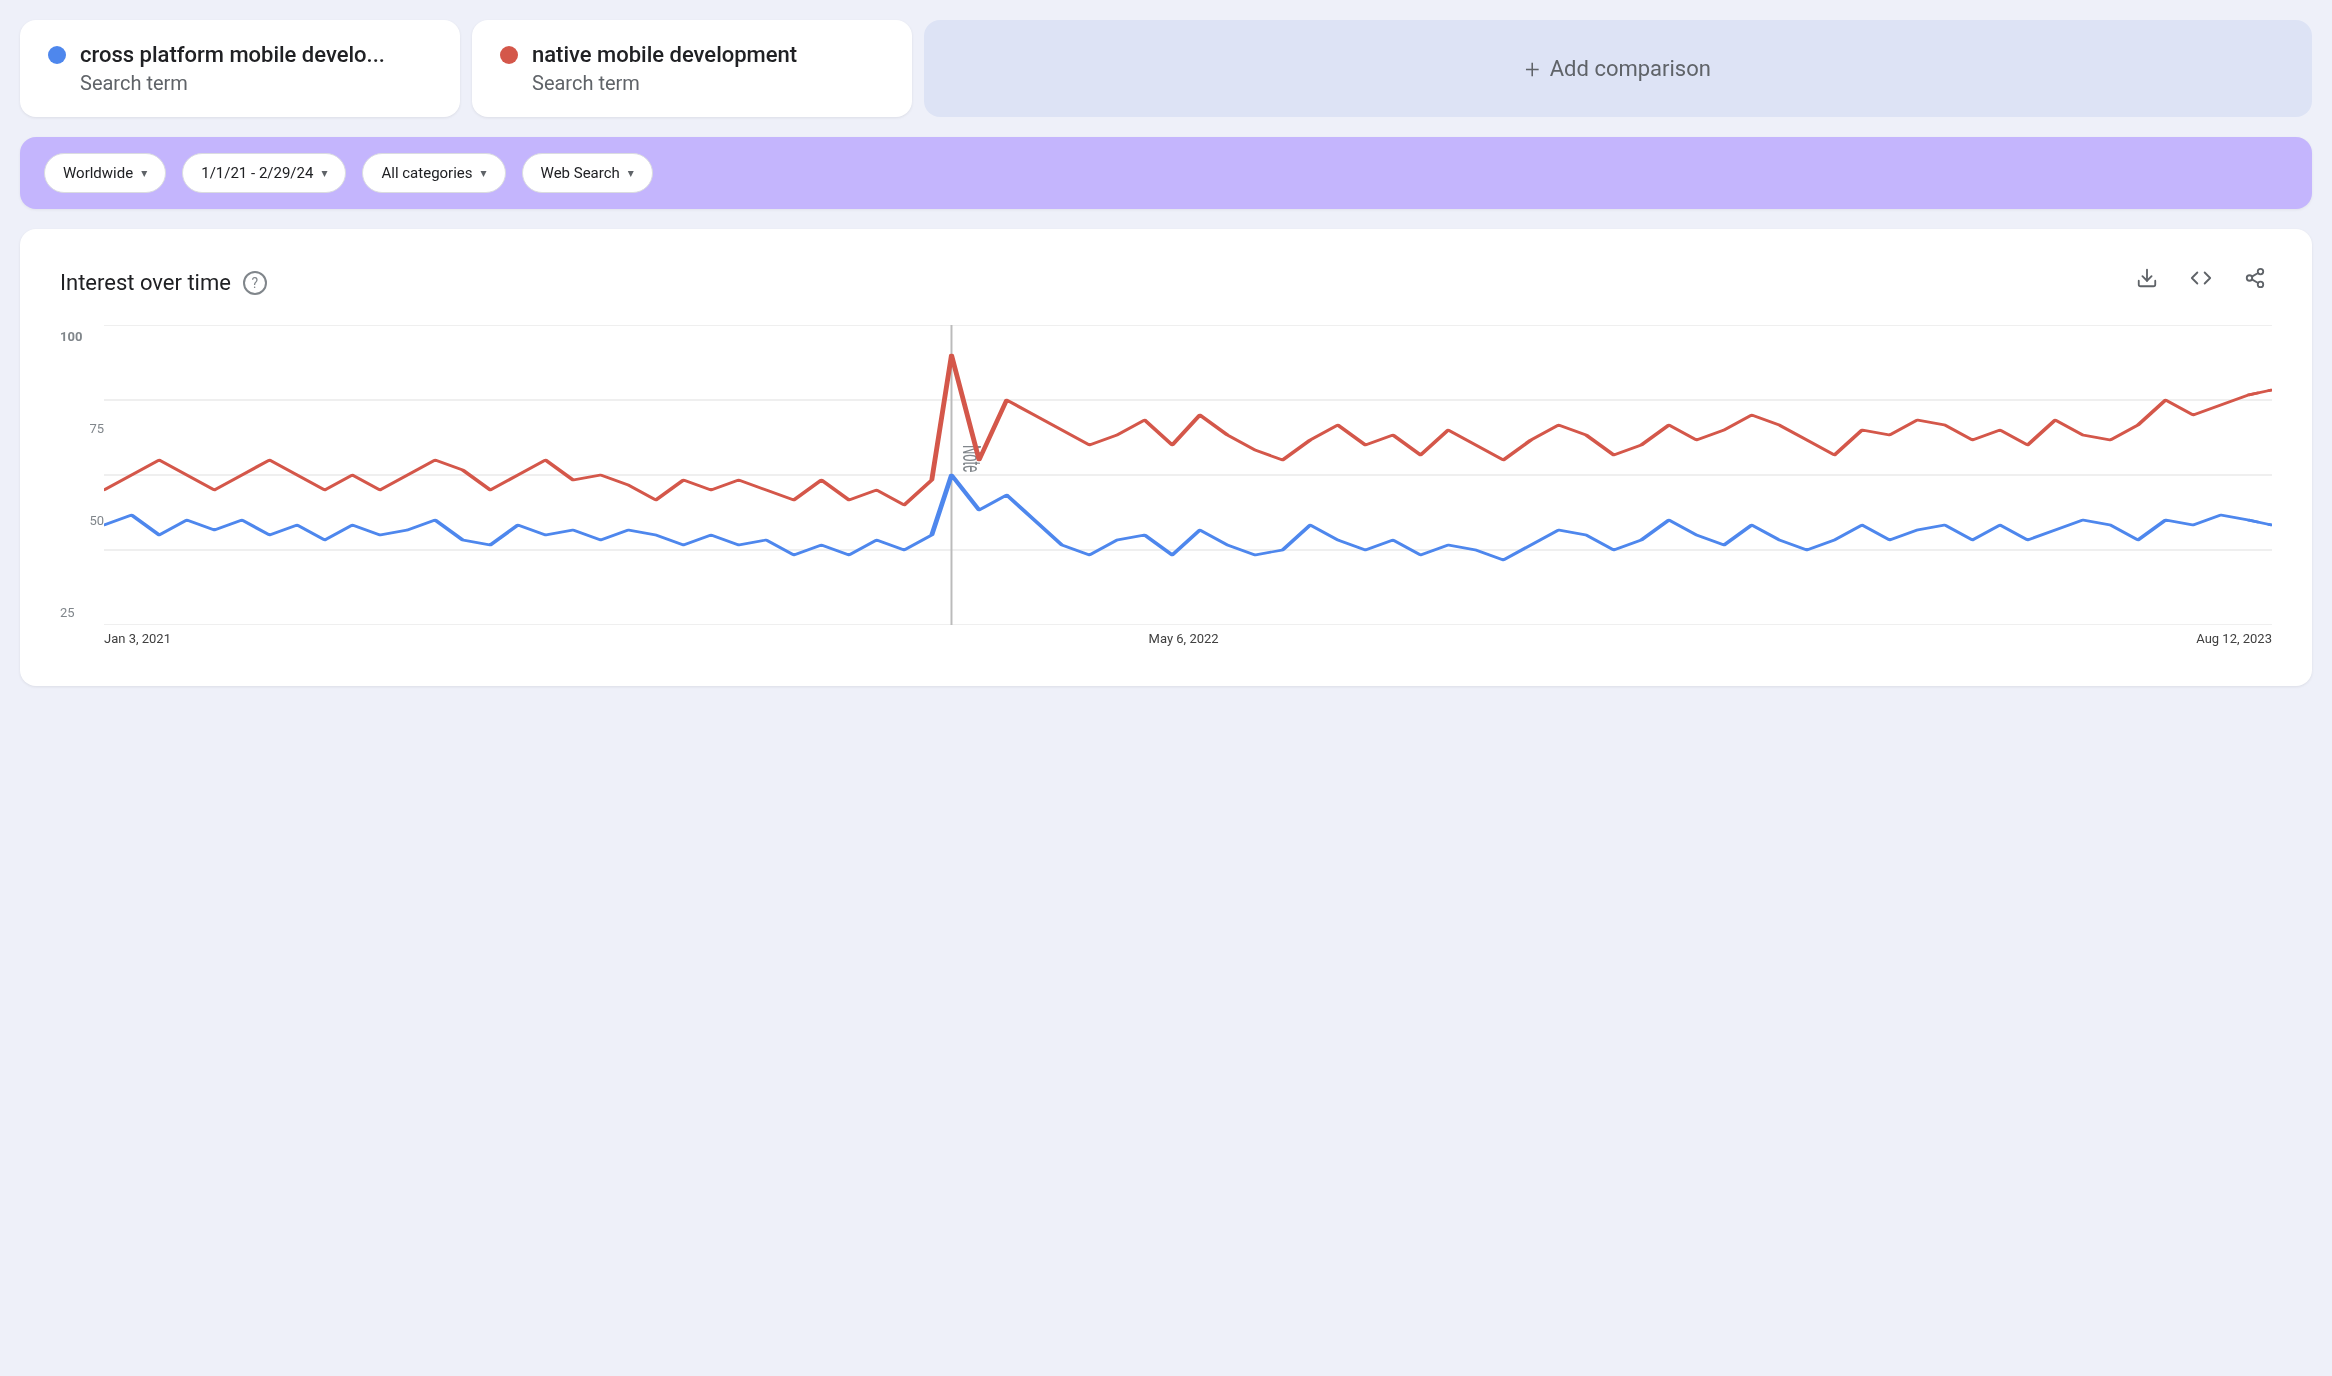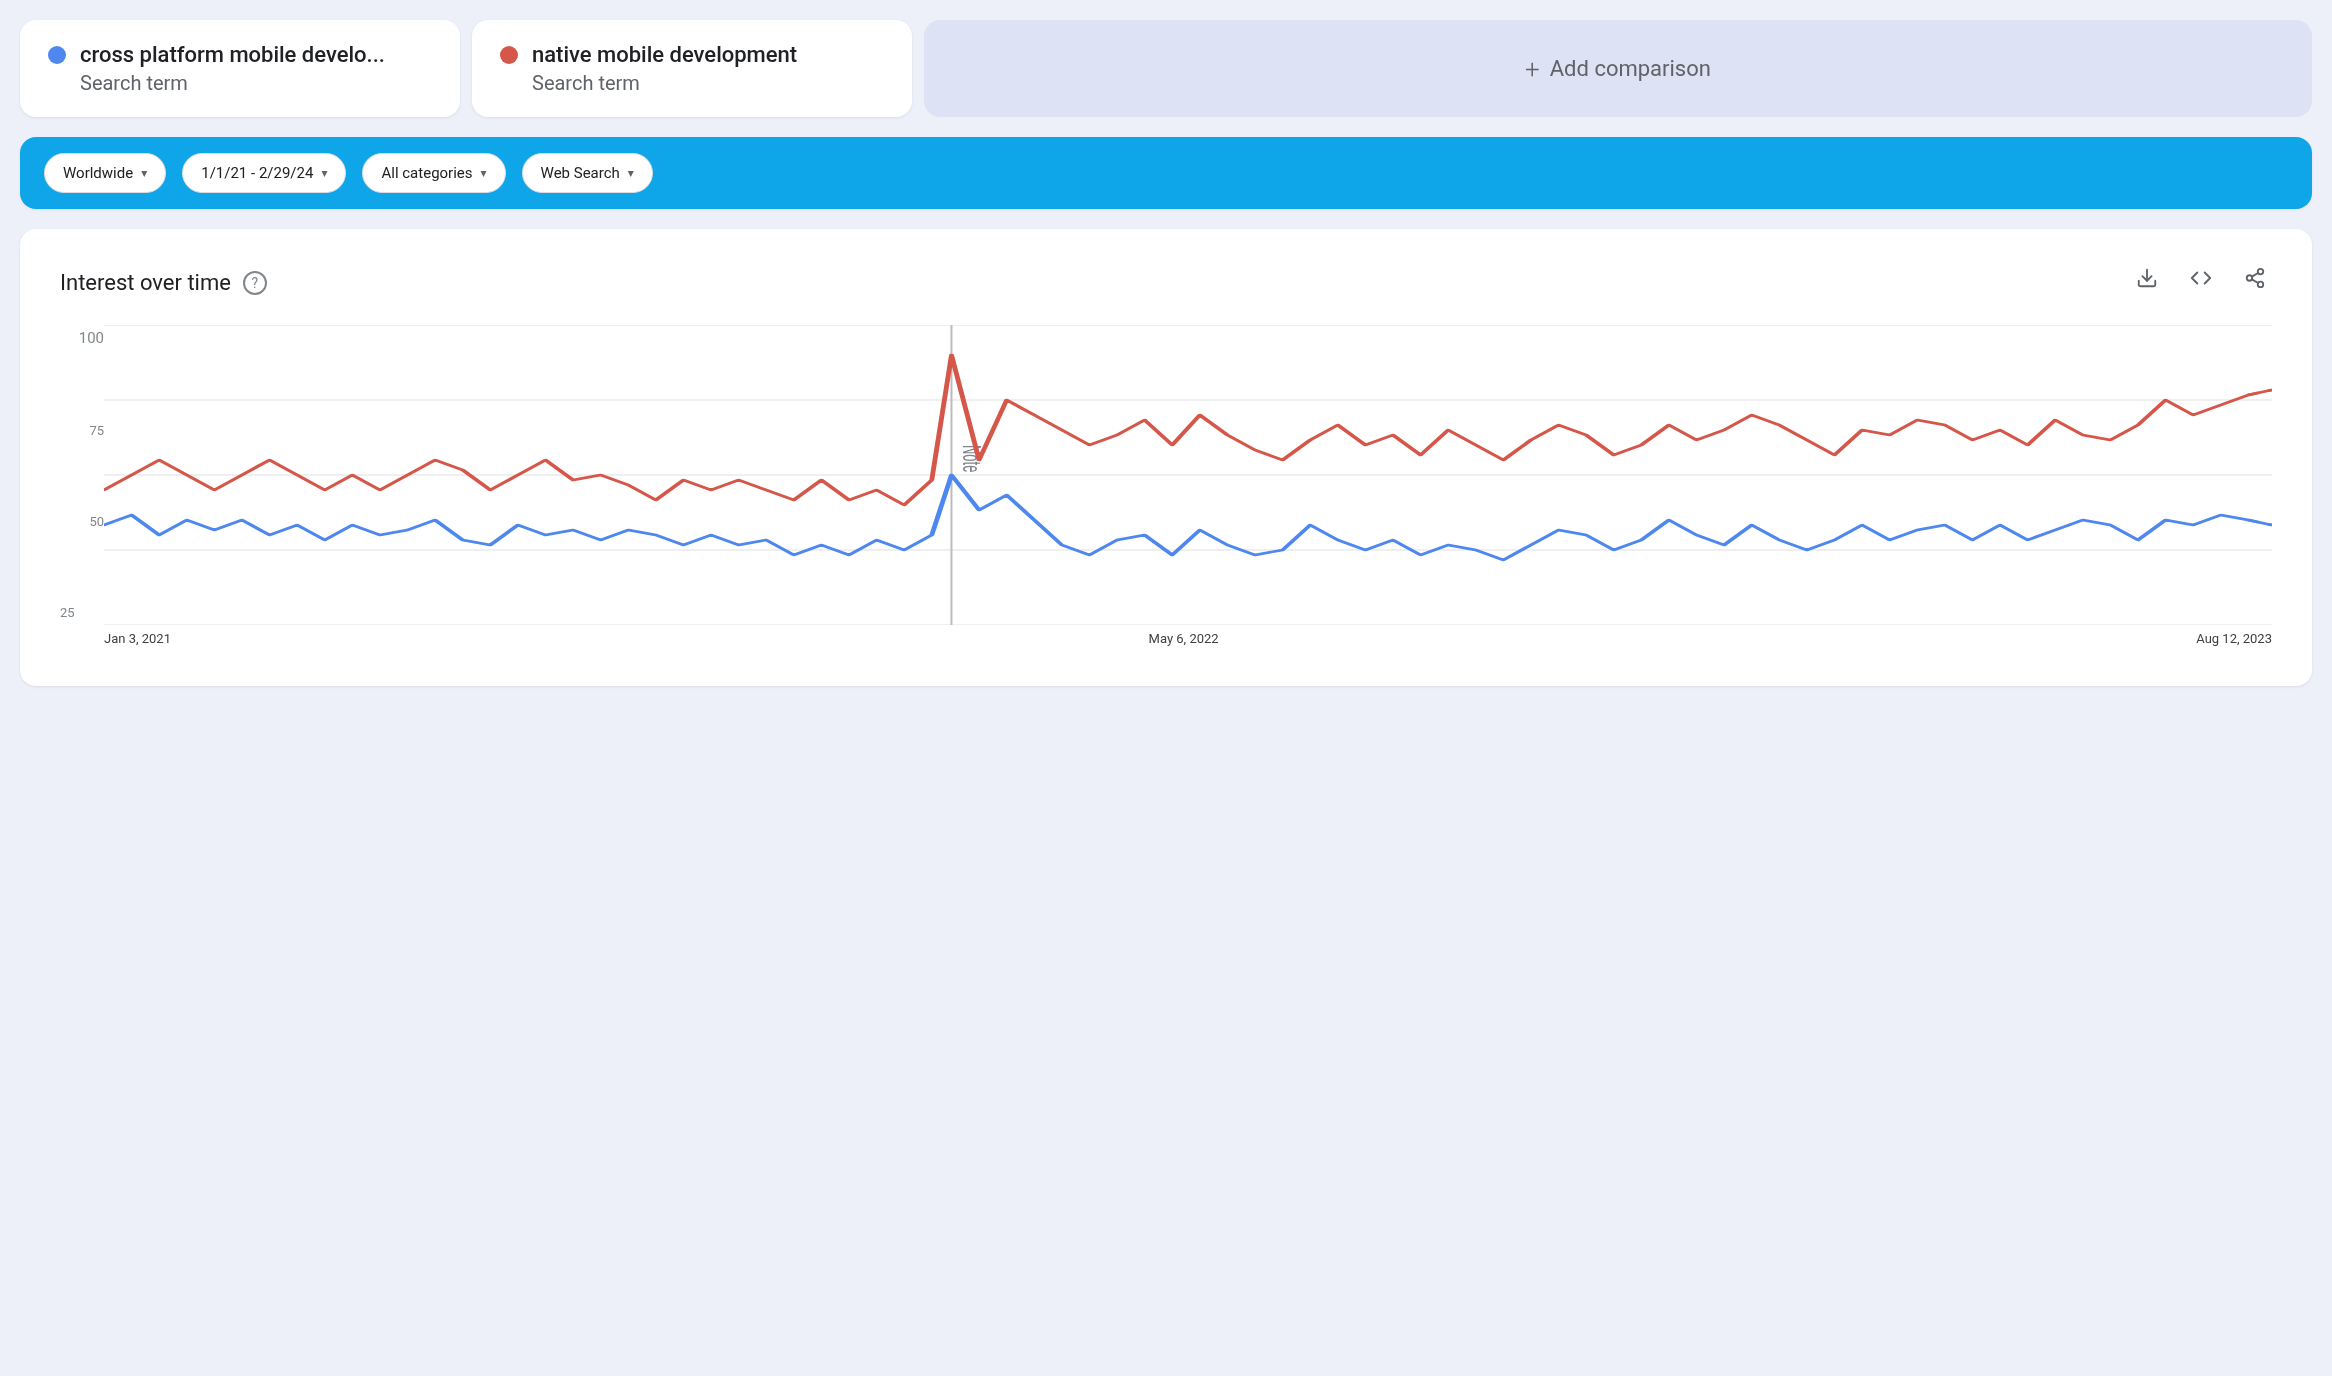--- a/index.html
+++ b/index.html
@@ -70,21 +70,21 @@
       font-weight: 300;
     }
 
     .add-comparison-label {
       font-size: 22px;
       color: #5f6368;
       font-weight: 400;
     }
 
     .filters-bar {
-      background: #0ea5e9;
+      background: #c4b5fd;
       border-radius: 16px;
       padding: 16px 24px;
       display: flex;
       gap: 16px;
       align-items: center;
       margin-bottom: 20px;
       box-shadow: 0 1px 3px rgba(0,0,0,0.06);
     }
 
     .filter-btn {
@@ -276,21 +276,21 @@
     </div>
   </div>
 
   <div class="chart-area">
 
 
     <div style="flex:1; display:flex; flex-direction:column;">
       <div style="display:flex; gap:0; flex:1;">
 
         <div style="display:flex; flex-direction:column; justify-content:space-between; width:44px; padding-bottom:26px; padding-top:4px;">
-          <span style="font-size:15px;color:#80868b;text-align:right;">100</span>
+          <span style="font-size:13px;color:#80868b;text-align:left;font-weight:bold;">100</span>
           <span style="font-size:13px;color:#80868b;text-align:right;">75</span>
           <span style="font-size:13px;color:#80868b;text-align:right;">50</span>
           <span style="font-size:13px;color:#80868b;text-align:left;">25</span>
         </div>
 
         <div style="flex:1; position:relative;">
           <svg viewBox="0 0 1100 300" preserveAspectRatio="none" width="100%" height="300" style="display:block;">
 
             <line x1="0" y1="0" x2="1100" y2="0" stroke="#e0e0e0" stroke-width="1"></line>
             <line x1="0" y1="75" x2="1100" y2="75" stroke="#e0e0e0" stroke-width="1"></line>

